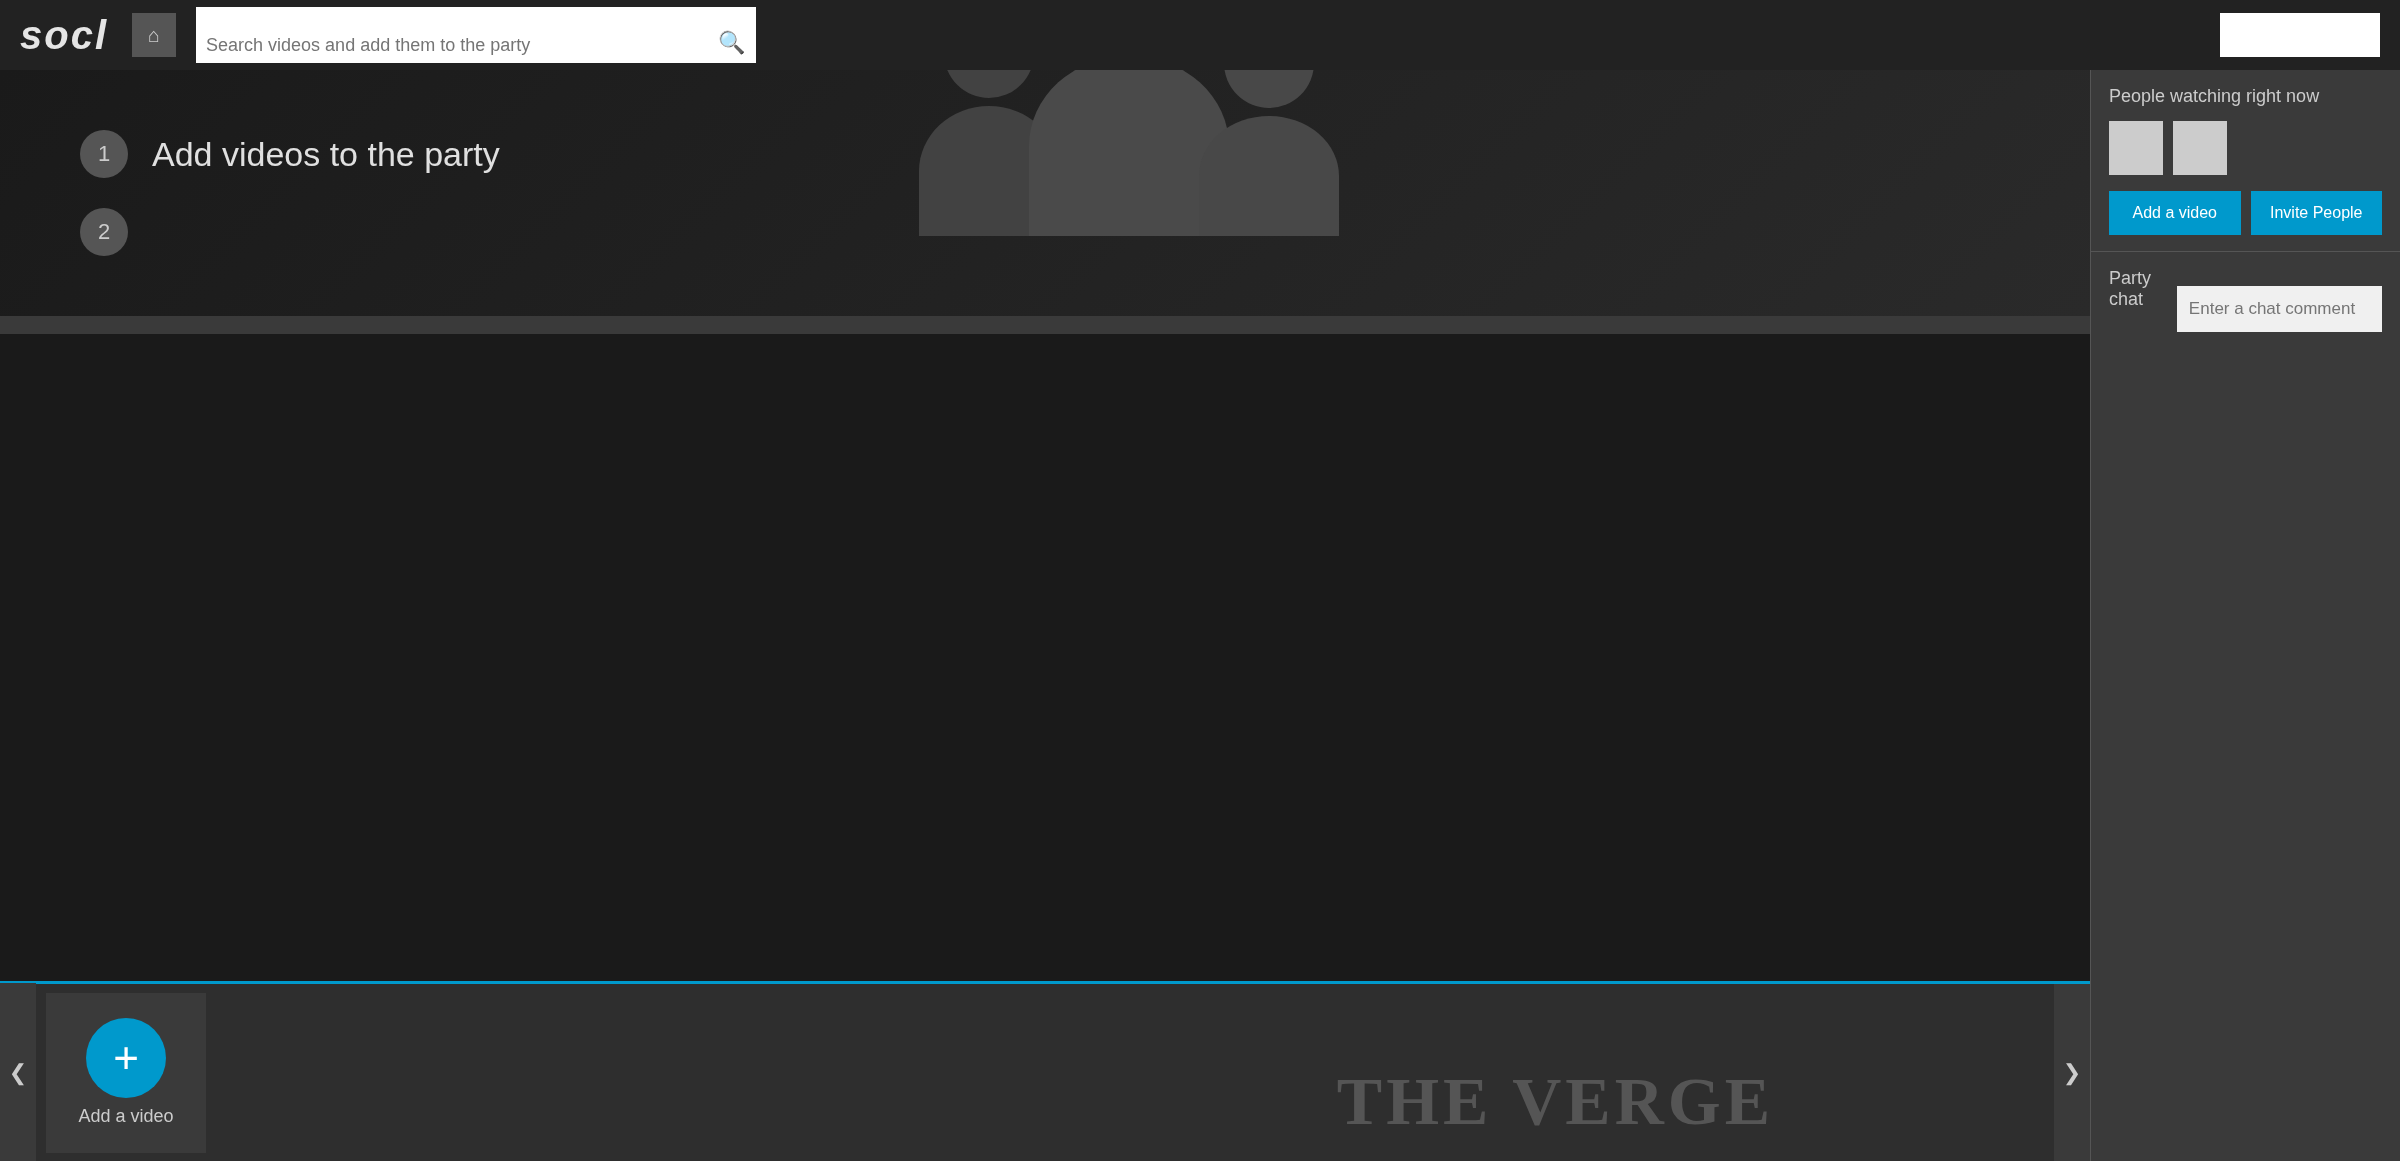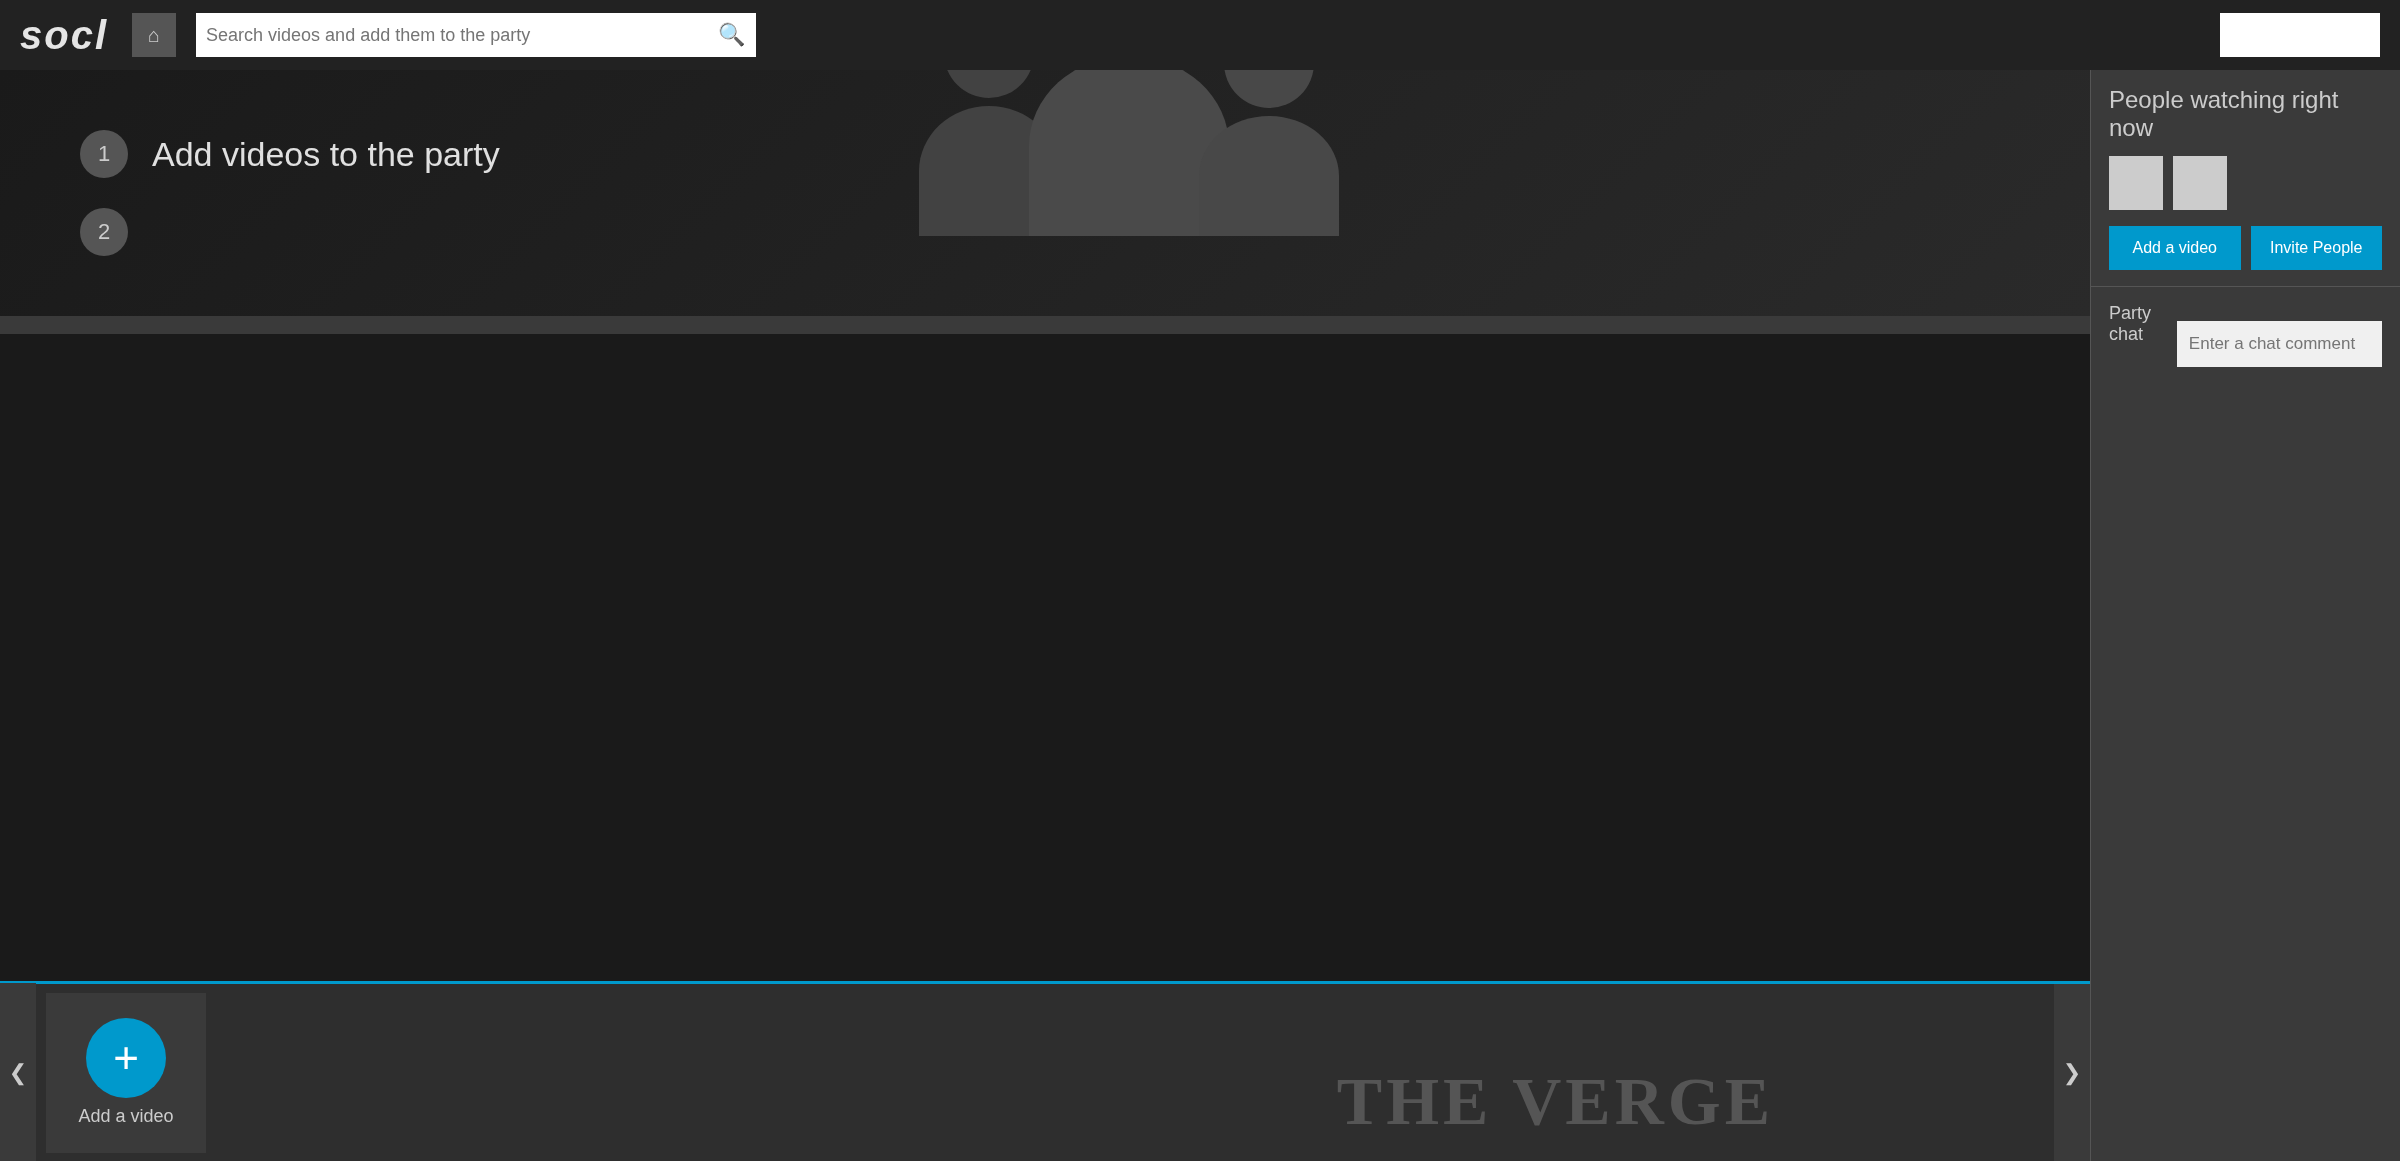--- a/index.html
+++ b/index.html
@@ -40,25 +40,25 @@
       border: none;
       display: flex;
       align-items: center;
       justify-content: center;
       cursor: pointer;
       color: #ccc;
       font-size: 20px;
     }
     .search-bar {
       display: flex;
-      align-items: center;
+      align-items: flex-end;
       background: #ffffff;
-      height: 44px;
+      height: 56px;
       width: 560px;
-      padding: 16px 10px;
+      padding: 7px 10px;
     }
     .search-input {
       flex: 1;
       border: none;
       outline: none;
       background: transparent;
       font-size: 18px;
       color: #555;
     }
     .search-icon {
@@ -286,21 +286,21 @@
       flex-shrink: 0;
       border-left: 1px solid #555;
     }
 
     .sidebar-section {
       padding: 16px 18px;
     }
 
     .sidebar-title {
       color: #cccccc;
-      font-size: 24px;
+      font-size: 18px;
       margin-bottom: 14px;
     }
 
     .watchers-row {
       display: flex;
       gap: 10px;
       margin-bottom: 16px;
     }
     .watcher-avatar {
       width: 54px;

